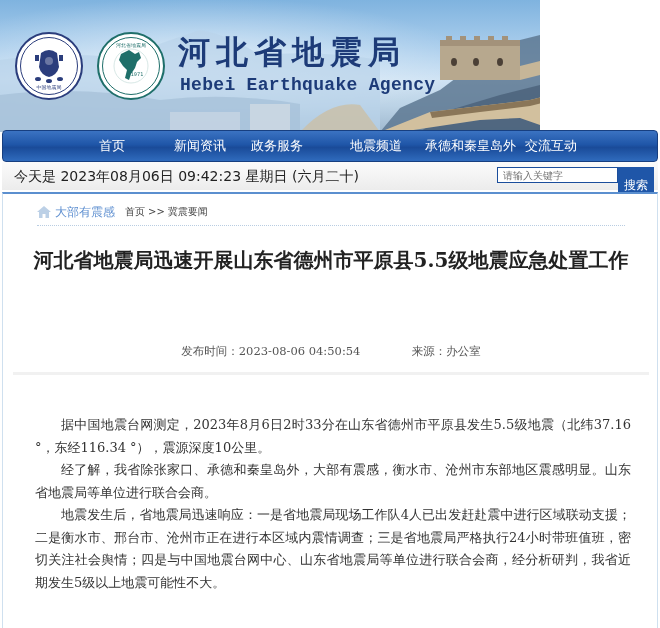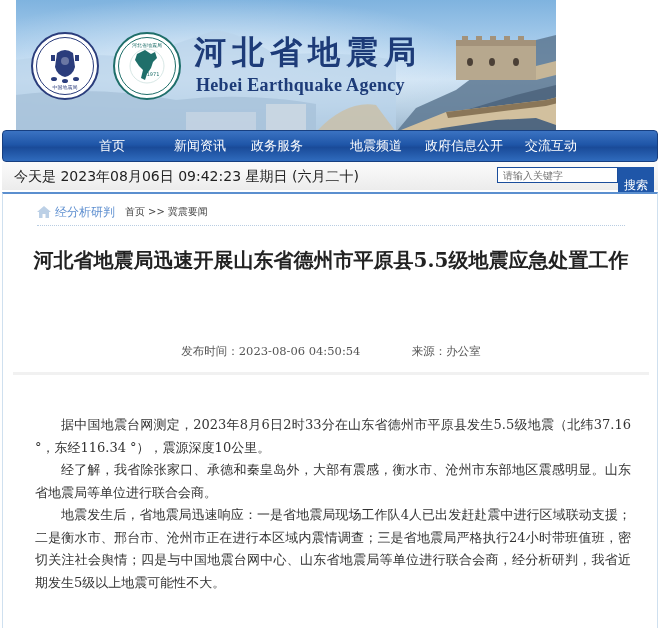--- a/index.html
+++ b/index.html
@@ -3,21 +3,20 @@
   <meta charset="utf-8">
   <style>
     * { margin: 0; padding: 0; box-sizing: border-box; }
     html, body { width: 660px; height: 628px; overflow: hidden; background: #ffffff; }
     body { font-family: "Liberation Sans", "DejaVu Sans", sans-serif; color: #333; position: relative; }
 
     
     .banner {
       position: absolute; left: 0; top: 0; width: 540px; height: 132px; overflow: hidden;
       background: linear-gradient(180deg, #7fb3df 0%, #a9cdec 35%, #cfe3f4 60%, #bcd3e6 80%, #9fb9cf 100%);
-      margin-left: 16px;
     }
     .banner .sky-glow {
       position: absolute; left: 0; top: 0; width: 660px; height: 132px;
       background: radial-gradient(ellipse 380px 90px at 200px 60px, rgba(255,255,255,0.55), rgba(255,255,255,0) 70%);
     }
     .banner .mountains {
       position: absolute; left: 0; bottom: 0; width: 660px; height: 132px;
     }
     .logo {
       position: absolute; top: 32px; width: 68px; height: 68px; border-radius: 50%;
@@ -28,21 +27,21 @@
     .logo.hebei { left: 97px; border-color: #1f6f6a; }
     .logo .ring { position: absolute; inset: 3px; border-radius: 50%; border: 1px solid #2b3d7c; }
     .logo.hebei .ring { border-color: #1f6f6a; }
     .site-title {
       position: absolute; left: 178px; top: 34px;
       font-family: "DejaVu Sans", sans-serif; font-weight: bold; font-size: 32px; letter-spacing: 6px;
       color: #1d3b78; line-height: 36px;
     }
     .site-subtitle {
       position: absolute; left: 180px; top: 74px;
-      font-family: Liberation Serif, serif; font-weight: bold; font-size: 18px;
+      font-family: Liberation Mono, monospace; font-weight: bold; font-size: 18px;
       color: #1d3b78; line-height: 22px; letter-spacing: 0.3px;
     }
 
     
     .nav {
       position: absolute; left: 2px; top: 130px; width: 656px; height: 32px;
       border-radius: 4px;
       background: linear-gradient(180deg, #3b73c2 0%, #1f56a8 45%, #1a4b99 55%, #2f6bbd 100%);
       border: 1px solid #173f80;
       display: flex; align-items: center;
@@ -175,36 +174,36 @@
 
   <div class="site-title">河北省地震局</div>
   <div class="site-subtitle">Hebei Earthquake Agency</div>
 </div>
 
 <div class="nav">
   <span class="nav-item" style="left:96px;">首页</span>
   <span class="nav-item" style="left:171px;text-align:right;">新闻资讯</span>
   <span class="nav-item" style="left:248px;">政务服务</span>
   <span class="nav-item" style="left:347px;">地震频道</span>
-  <span class="nav-item" style="left:422px;">政府信息公开</span>
+  <span class="nav-item" style="left:422px;">承德和秦皇岛外</span>
   <span class="nav-item" style="left:522px;">交流互动</span>
 </div>
 
 <div class="infobar">
   <span class="date-text">今天是 2023年08月06日 09:42:23 星期日 (六月二十)</span>
   <input class="search-input" type="text" placeholder="请输入关键字" style="">
   <button class="search-button">搜索</button>
 </div>
 
 <div class="card">
   <div class="breadcrumb">
     <svg class="home-icon" viewBox="0 0 14 12">
       <path d="M7 0 L14 6 L12 6 L12 12 L8.5 12 L8.5 8 L5.5 8 L5.5 12 L2 12 L2 6 L0 6 Z" fill="#bcd0e6"></path>
     </svg>
-    <span class="crumb-label">经分析研判</span>
+    <span class="crumb-label">大部有震感</span>
     <span class="crumb-path">
       <span class="crumb-link">首页</span><span class="crumb-sep">&gt;&gt;</span><span class="crumb-link">冀震要闻</span>
     </span>
   </div>
   <div class="crumb-dots"></div>
 
   <h1 class="article-title">河北省地震局迅速开展山东省德州市平原县5.5级地震应急处置工作</h1>
 
   <div class="meta">
     <span>发布时间：</span><span>2023-08-06 04:50:54</span>

